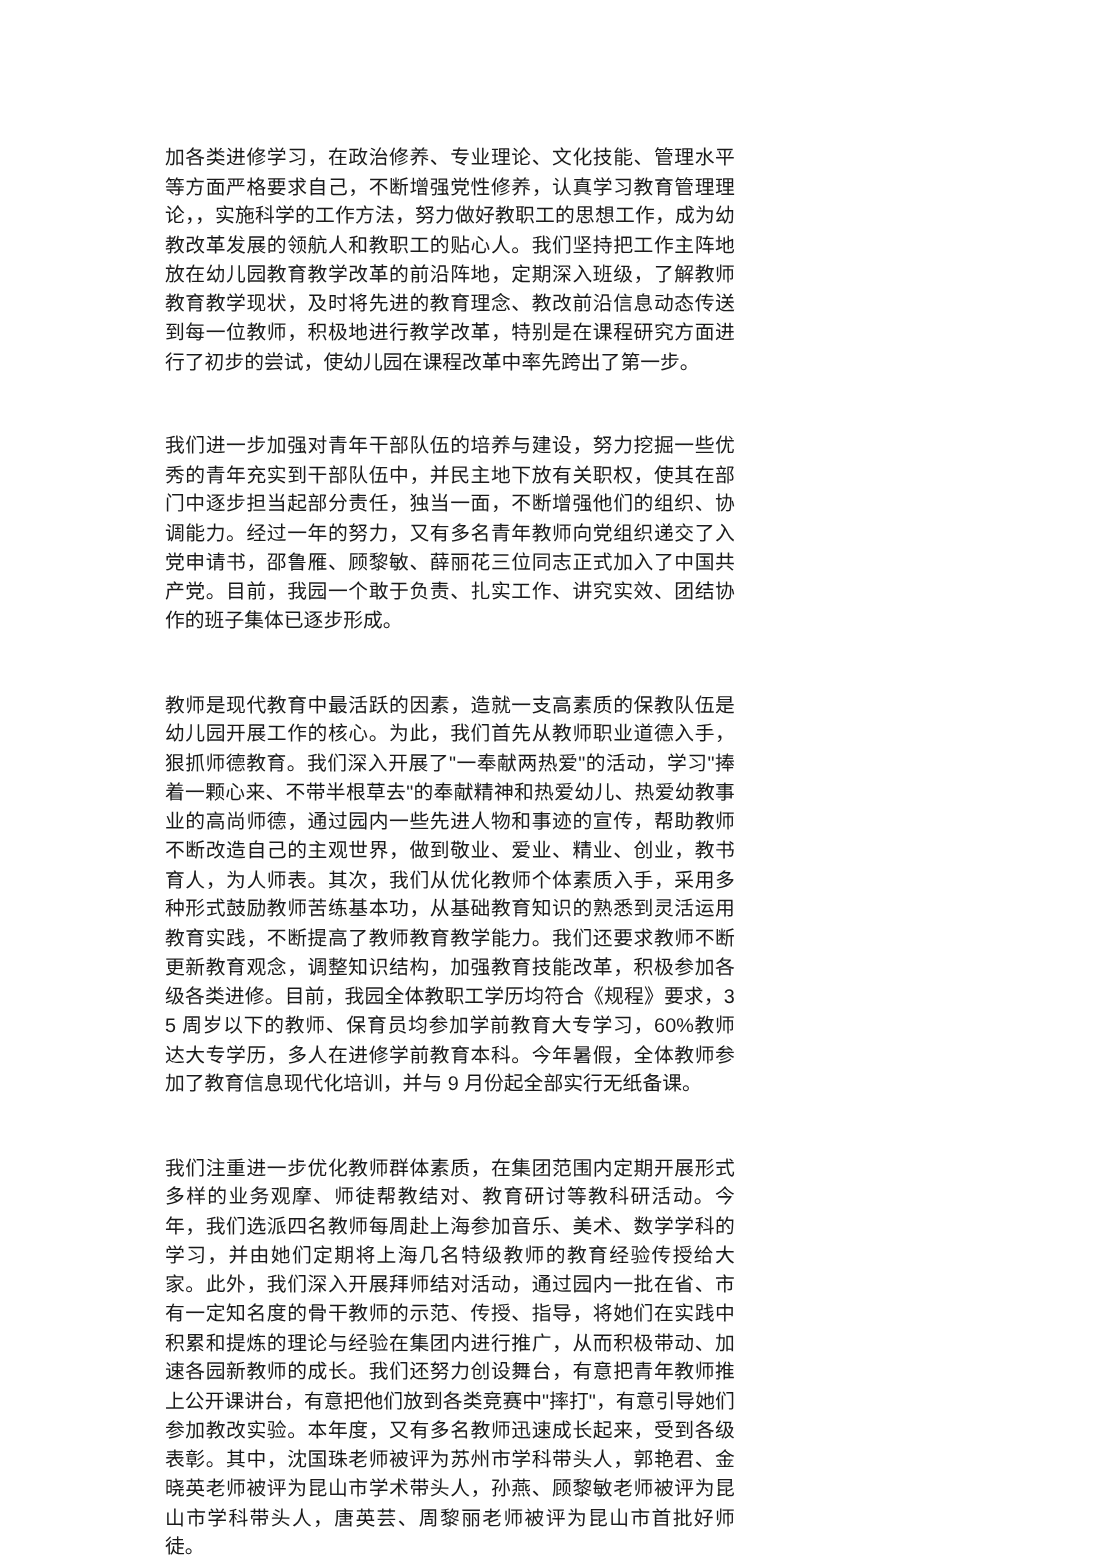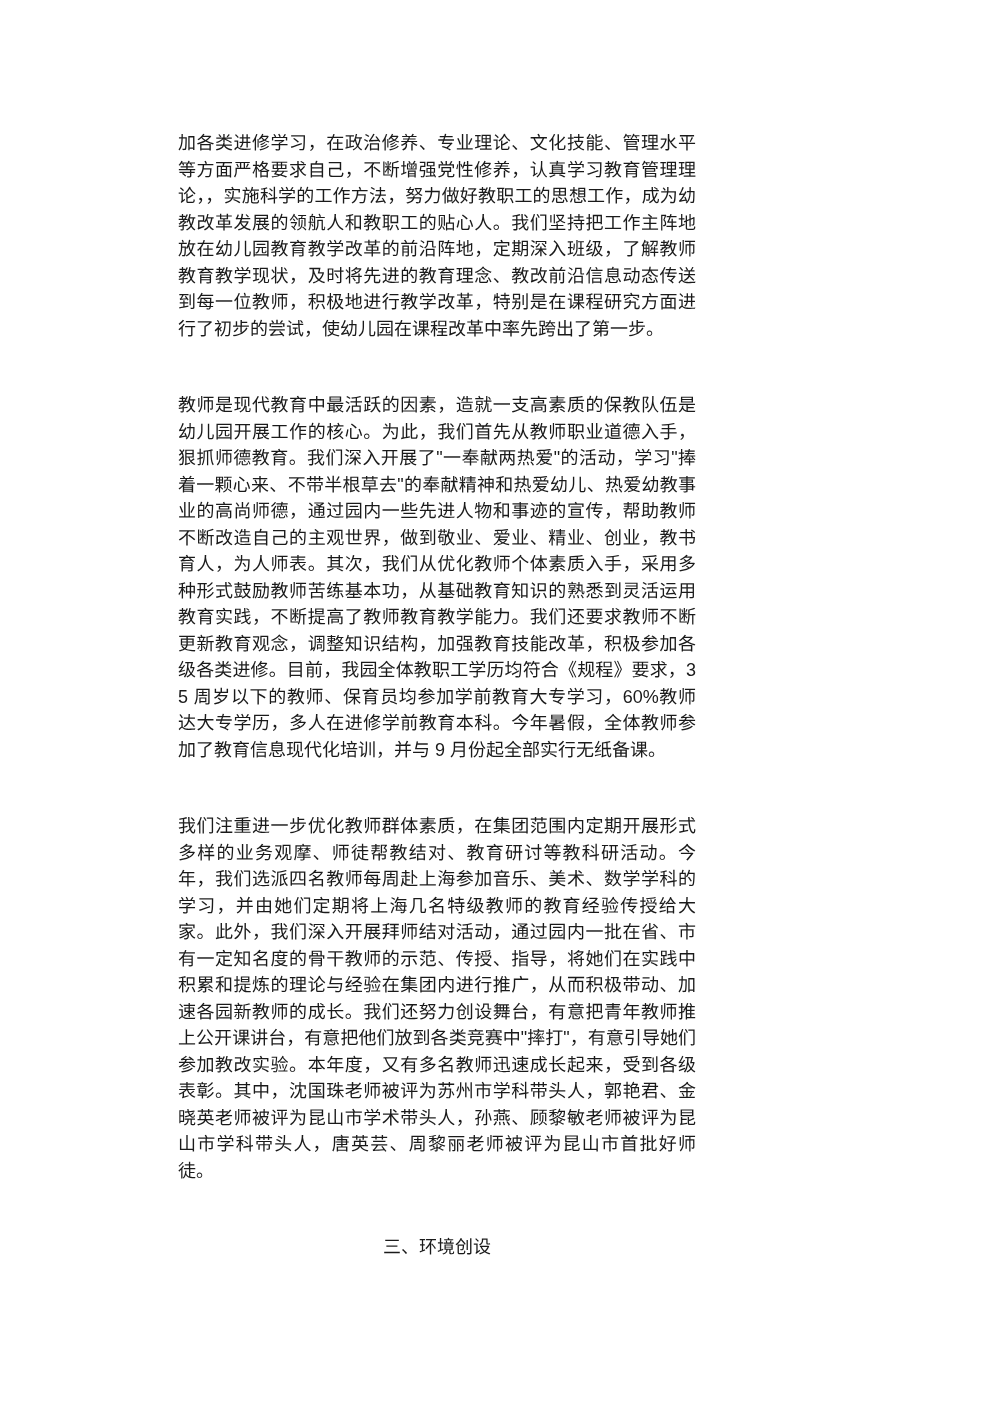--- a/index.html
+++ b/index.html
@@ -13,41 +13,41 @@
     font-family: "Liberation Sans", "DejaVu Sans", sans-serif;
     color: #1a1a1a;
     overflow: hidden;
   }
   .page {
     box-sizing: border-box;
     width: 810px;
     height: 1415px;
     padding: 130px 142px 0 150px;
     background: #ffffff;
-    margin-left: 28px;
   }
   .para {
     margin: 0 0 50px 0;
     font-size: 18px;
     line-height: 26.5px;
     text-align: justify;
     word-break: break-all;
     letter-spacing: 0;
     font-weight: 400;
   }
   .heading {
     text-align: center;
   }
 </style>
 </head>
 <body>
 
 <div class="page">
   <p class="para">加各类进修学习，在政治修养、专业理论、文化技能、管理水平等方面严格要求自己，不断增强党性修养，认真学习教育管理理论，，实施科学的工作方法，努力做好教职工的思想工作，成为幼教改革发展的领航人和教职工的贴心人。我们坚持把工作主阵地放在幼儿园教育教学改革的前沿阵地，定期深入班级，了解教师教育教学现状，及时将先进的教育理念、教改前沿信息动态传送到每一位教师，积极地进行教学改革，特别是在课程研究方面进行了初步的尝试，使幼儿园在课程改革中率先跨出了第一步。</p>
 
+  <p class="para">我们进一步加强对青年干部队伍的培养与建设，努力挖掘一些优秀的青年充实到干部队伍中，并民主地下放有关职权，使其在部门中逐步担当起部分责任，独当一面，不断增强他们的组织、协调能力。经过一年的努力，又有多名青年教师向党组织递交了入党申请书，邵鲁雁、顾黎敏、薛丽花三位同志正式加入了中国共产党。目前，我园一个敢于负责、扎实工作、讲究实效、团结协作的班子集体已逐步形成。</p>
 
   <p class="para">教师是现代教育中最活跃的因素，造就一支高素质的保教队伍是幼儿园开展工作的核心。为此，我们首先从教师职业道德入手，狠抓师德教育。我们深入开展了"一奉献两热爱"的活动，学习"捧着一颗心来、不带半根草去"的奉献精神和热爱幼儿、热爱幼教事业的高尚师德，通过园内一些先进人物和事迹的宣传，帮助教师不断改造自己的主观世界，做到敬业、爱业、精业、创业，教书育人，为人师表。其次，我们从优化教师个体素质入手，采用多种形式鼓励教师苦练基本功，从基础教育知识的熟悉到灵活运用教育实践，不断提高了教师教育教学能力。我们还要求教师不断更新教育观念，调整知识结构，加强教育技能改革，积极参加各级各类进修。目前，我园全体教职工学历均符合《规程》要求，35 周岁以下的教师、保育员均参加学前教育大专学习，60%教师达大专学历，多人在进修学前教育本科。今年暑假，全体教师参加了教育信息现代化培训，并与 9 月份起全部实行无纸备课。</p>
 
   <p class="para">我们注重进一步优化教师群体素质，在集团范围内定期开展形式多样的业务观摩、师徒帮教结对、教育研讨等教科研活动。今年，我们选派四名教师每周赴上海参加音乐、美术、数学学科的学习，并由她们定期将上海几名特级教师的教育经验传授给大家。此外，我们深入开展拜师结对活动，通过园内一批在省、市有一定知名度的骨干教师的示范、传授、指导，将她们在实践中积累和提炼的理论与经验在集团内进行推广，从而积极带动、加速各园新教师的成长。我们还努力创设舞台，有意把青年教师推上公开课讲台，有意把他们放到各类竞赛中"摔打"，有意引导她们参加教改实验。本年度，又有多名教师迅速成长起来，受到各级表彰。其中，沈国珠老师被评为苏州市学科带头人，郭艳君、金晓英老师被评为昆山市学术带头人，孙燕、顾黎敏老师被评为昆山市学科带头人，唐英芸、周黎丽老师被评为昆山市首批好师徒。</p>
 
   <p class="para heading">三、环境创设</p>
 
 </div>
 
 </body></html>

